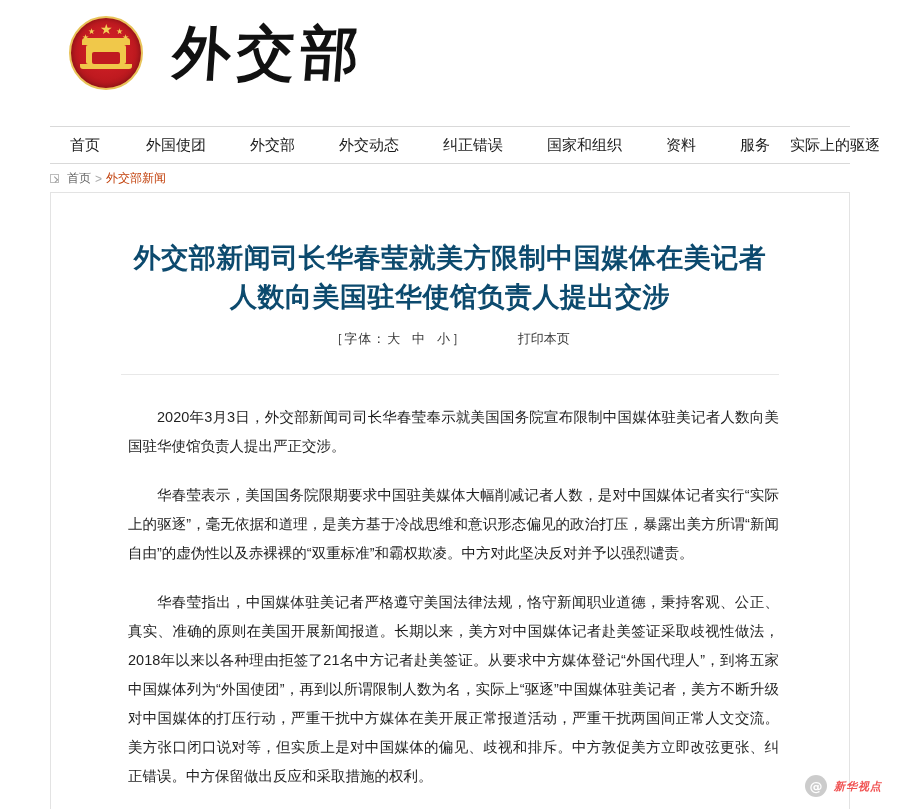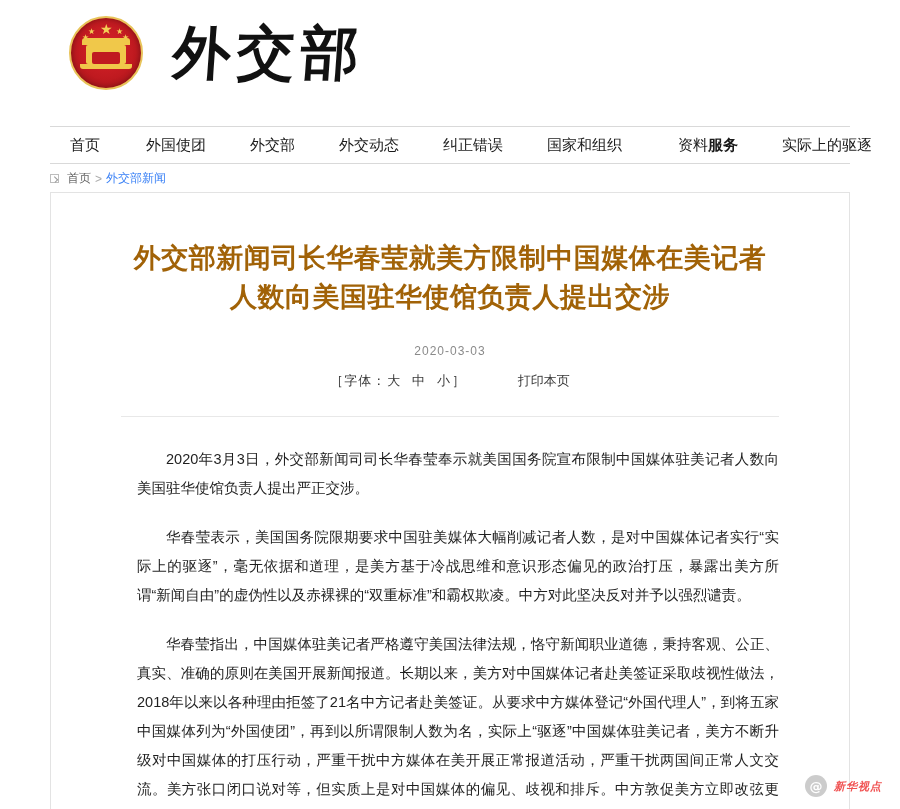--- a/index.html
+++ b/index.html
@@ -139,39 +139,39 @@
     content: "";
     position: absolute;
     left: 2px; top: 1.5px;
     width: 3px; height: 4px;
     border-right: 1px solid #999;
     border-bottom: 1px solid #999;
     transform: rotate(-45deg);
   }
   .bc-link { color: #666; text-decoration: none; cursor: pointer; }
   .bc-sep { color: #aaa; }
-  .bc-current { color: #3b82f6; }
+  .bc-current { color: #c2410c; }
 
   
   .card {
     position: absolute;
     left: 50px;
     top: 192px;
     width: 800px;
     min-height: 590px;
     background: #fff;
     border: 1px solid #e3e3e3;
   }
   .article-title {
     margin: 45px 70px 0 70px;
     font-family: "DejaVu Serif", serif;
     font-size: 27px;
     font-weight: 700;
     line-height: 1.45;
-    color: #a16207;
+    color: #0c4a6e;
     text-align: center;
     letter-spacing: 0.5px;
   }
   .article-date {
     margin-top: 28px;
     text-align: center;
     font-size: 12px;
     color: #8a8a8a;
     letter-spacing: 1px;
   }
@@ -193,21 +193,21 @@
 
   .divider {
     margin: 26px 70px 0 70px;
     border-top: 1px solid #e8e8e8;
   }
 
   .article-body {
     margin: 28px 70px 0 70px;
   }
   .article-body p {
-    margin: 0 0 20px 16px;
+    margin: 0 0 20px 7px;
     font-size: 14.5px;
     line-height: 2.0;
     color: #1f1f1f;
     text-align: justify;
     text-indent: 2em;
     font-family: "Liberation Sans", sans-serif;
   }
 
   
   .watermark {
@@ -262,38 +262,37 @@
       <div class="site-title">外交部</div>
     </div>
   </div>
 
   <div class="nav">
     <a class="nav-item" style="margin-left:20px;margin-right:46px;">首页</a>
     <a class="nav-item" style="margin-right:44px;">外国使团</a>
     <a class="nav-item" style="margin-right:44px;">外交部</a>
     <a class="nav-item" style="margin-right:44px;text-align:right;">外交动态</a>
     <a class="nav-item" style="margin-right:44px;">纠正错误</a>
-    <a class="nav-item" style="margin-right:56px;">国家和组织</a>
-    <a class="nav-item" style="">资料</a>
-    <a class="nav-item" style="margin-right:44px;font-weight:bold;">服务</a>
+    <a class="nav-item" style="margin-right:44px;">国家和组织</a>
+    <a class="nav-item" style="margin-right:44px;">资料</a>
+    <a class="nav-item" style="margin-right:20px;">服务</a>
     <a class="nav-item">实际上的驱逐</a>
   </div>
 
   <div class="breadcrumb">
     <span class="bc-marker"></span>
     <a class="bc-link">首页</a>
     <span class="bc-sep">&gt;</span>
     <span class="bc-current">外交部新闻</span>
   </div>
 
   <div class="card">
 
     <h1 class="article-title">外交部新闻司长华春莹就美方限制中国媒体在美记者人数向美国驻华使馆负责人提出交涉</h1>
 
-    <div class="article-date">2020-03-03</div>
 
     <div class="article-tools">
       <span class="font-group">
         <span>［字体：</span><span class="fsize">大</span> <span class="fsize">中</span> <span class="fsize">小</span><span>］</span>
       </span>
       <span class="print">打印本页</span>
     </div>
 
     <div class="divider"></div>
 

